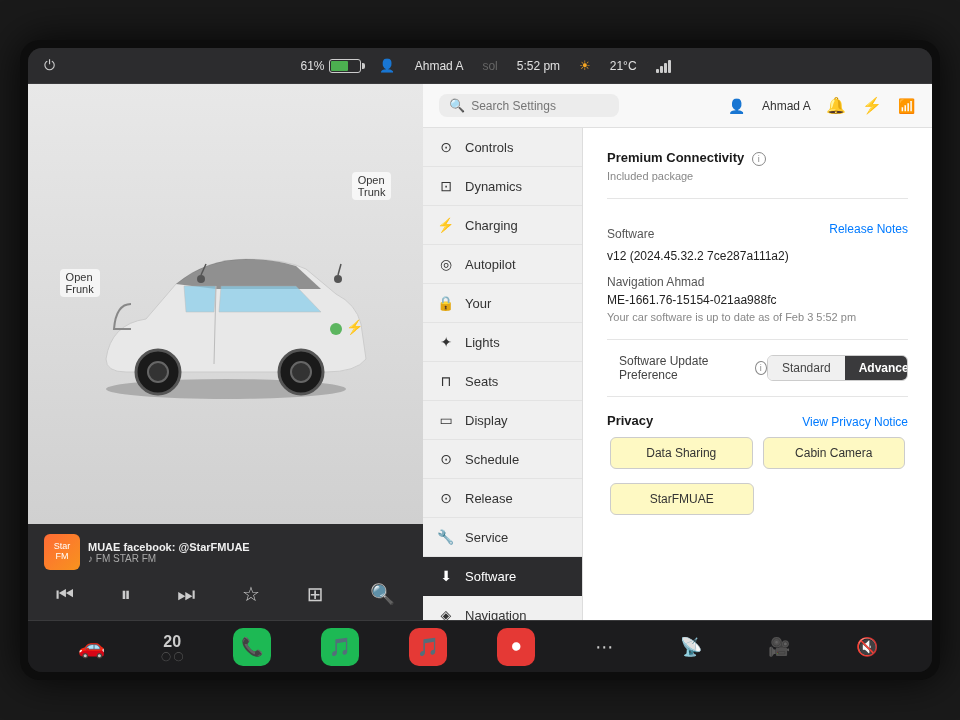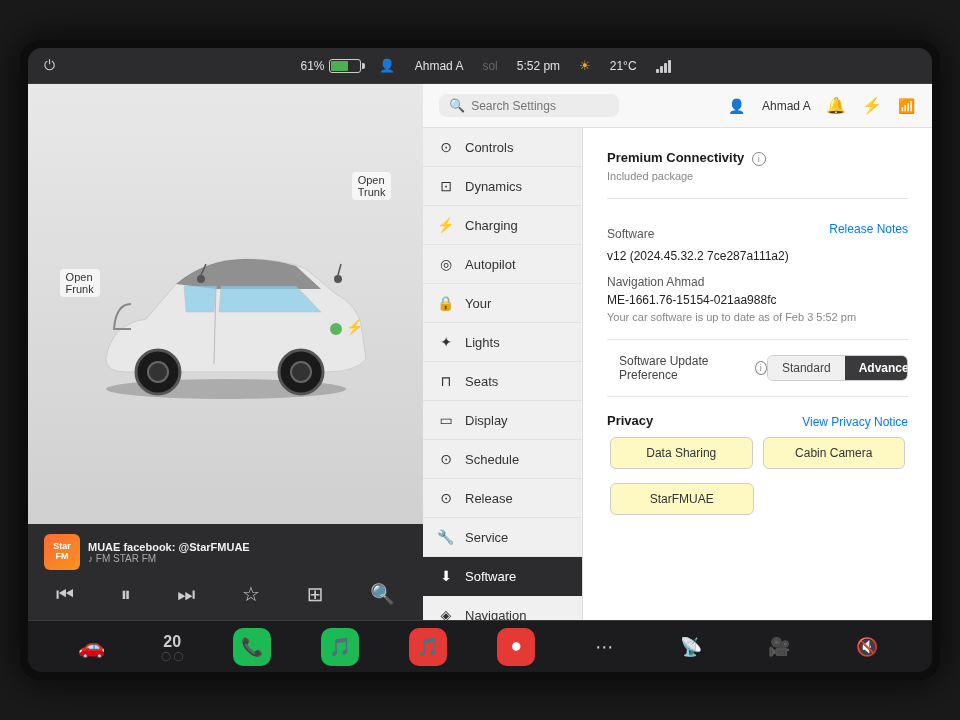--- a/index.html
+++ b/index.html
@@ -176,21 +176,21 @@
 
     .station-logo {
       width: 36px;
       height: 36px;
       background: linear-gradient(135deg, #ff6b35, #f7931e);
       border-radius: 6px;
       display: flex;
       align-items: center;
       justify-content: center;
       font-size: 9px;
-      font-weight: bold;
+      font-weight: normal;
       color: white;
       flex-direction: column;
       line-height: 1.1;
     }
 
     .station-text {
       flex: 1;
     }
 
     .station-name {

